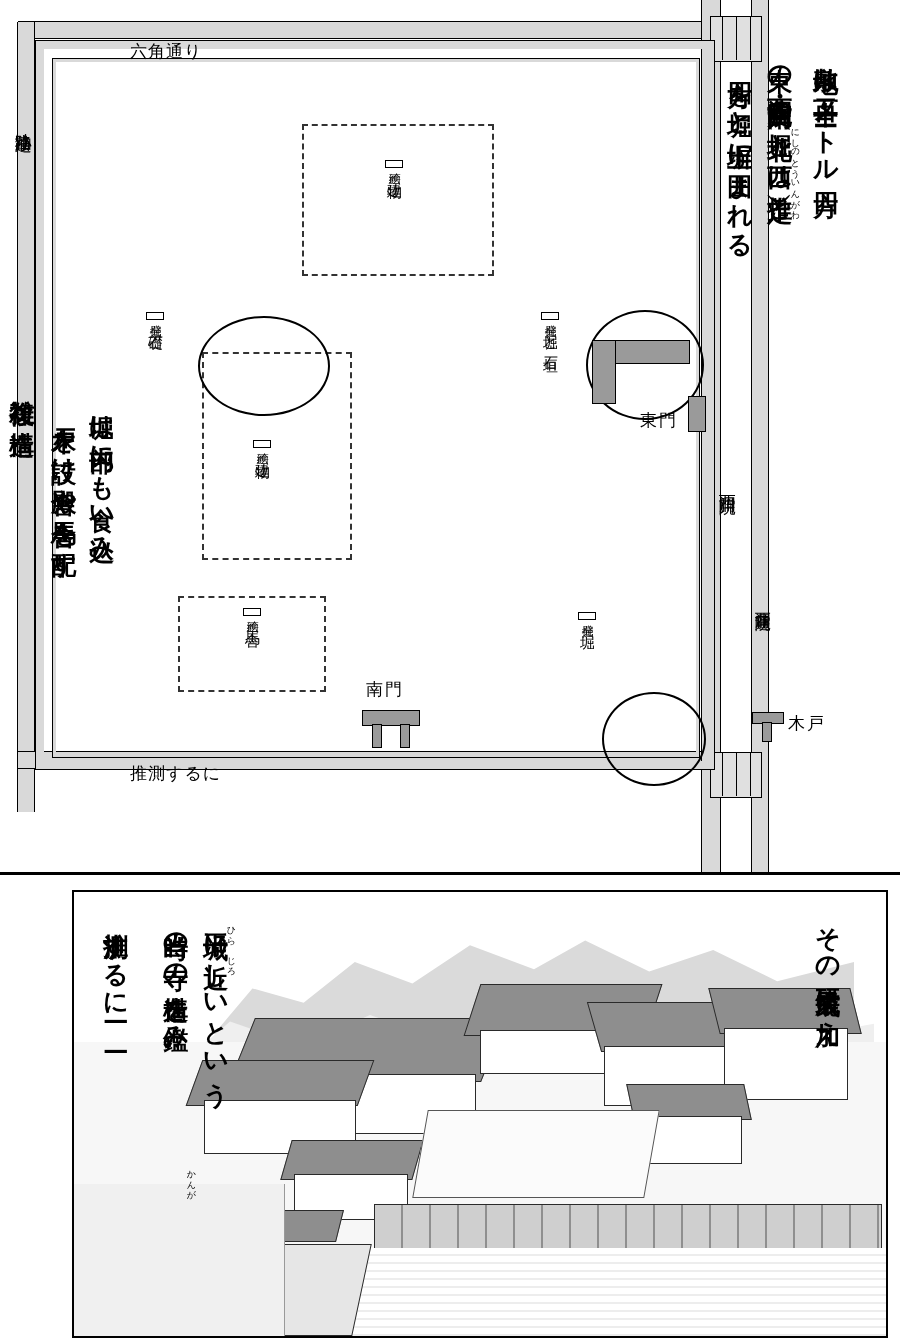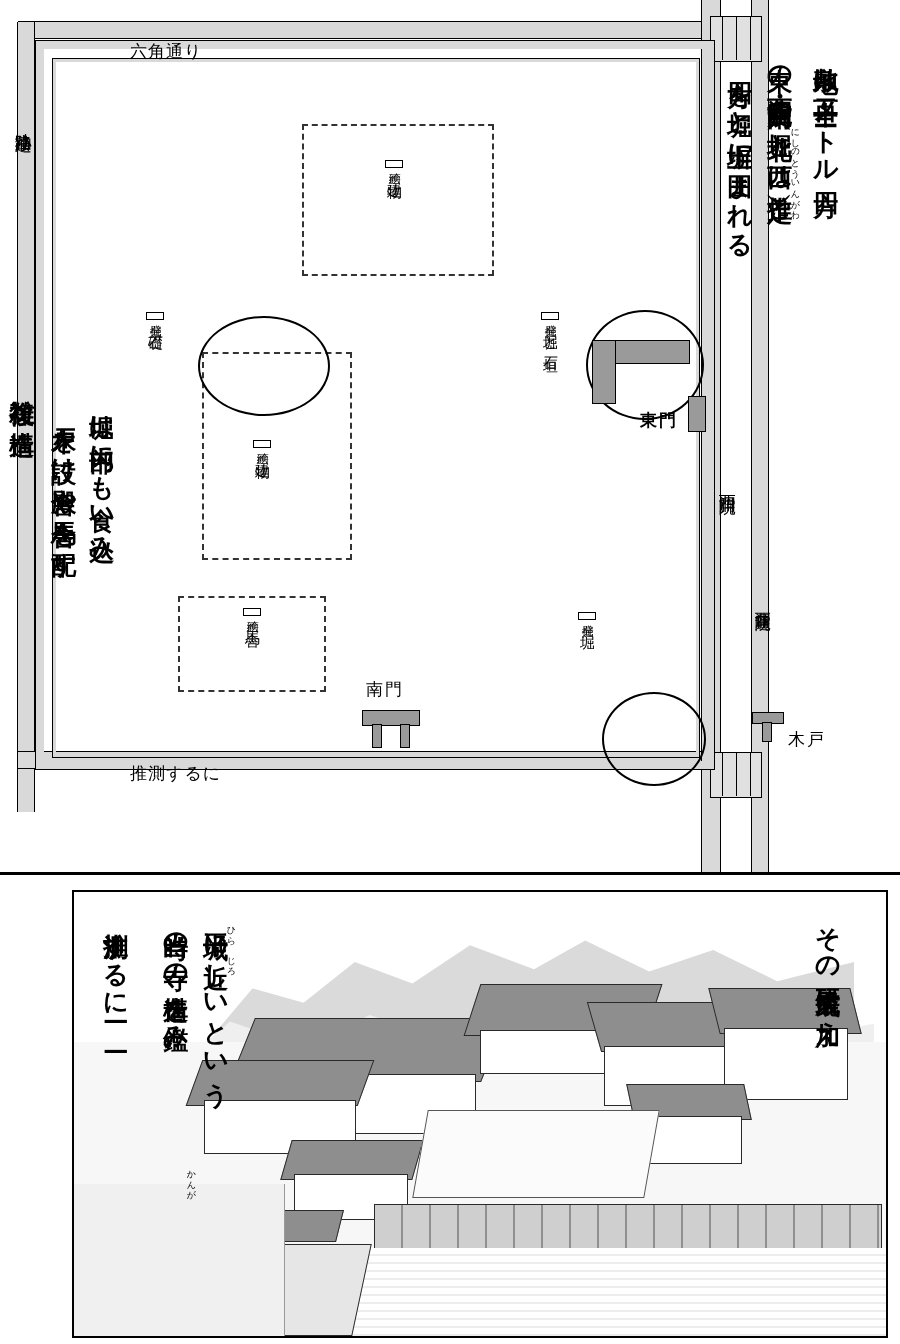--- a/index.html
+++ b/index.html
@@ -137,30 +137,30 @@
     <span class="tag">発掘</span>
     <span class="nm">堀と石垣</span>
   </div>
 
   <div class="lbl" style="left:578px;top:612px;">
     <span class="tag">発掘</span>
     <span class="nm">堀</span>
   </div>
 
   <div class="gate" style="left:688px;top:396px;width:16px;height:34px;"></div>
-  <div class="gatelabel vtext" style="left:640px;top:412px;writing-mode:horizontal-tb;font-weight:bold;">東門</div>
+  <div class="gatelabel vtext" style="left:640px;top:412px;writing-mode:horizontal-tb;">東門</div>
 
   <div class="gate" style="left:362px;top:710px;width:56px;height:14px;"></div>
   <div style="position:absolute;left:372px;top:724px;width:8px;height:22px;background:#9a9a9a;border:1px solid #000;"></div>
   <div style="position:absolute;left:400px;top:724px;width:8px;height:22px;background:#9a9a9a;border:1px solid #000;"></div>
   <div class="gatelabel" style="left:366px;top:678px;">南門</div>
 
   <div class="gate" style="left:752px;top:712px;width:30px;height:10px;"></div>
   <div style="position:absolute;left:762px;top:722px;width:8px;height:18px;background:#9a9a9a;border:1px solid #000;"></div>
-  <div class="gatelabel" style="left:788px;top:728px;">木戸</div>
+  <div class="gatelabel" style="left:788px;top:712px;">木戸</div>
 
   <div style="position:absolute;left:130px;top:40px;font-size:17px;letter-spacing:1px;">六角通り</div>
 
   <div class="vtext" style="left:14px;top:120px;font-size:17px;">油小路通り</div>
 
   <div style="position:absolute;left:130px;top:762px;font-size:17px;letter-spacing:1px;">推測するに</div>
 
   <div class="vtext" style="left:718px;top:482px;font-size:17px;">西洞院川</div>
 
   <div class="vtext" style="left:754px;top:600px;font-size:16px;">西洞院通り</div>

